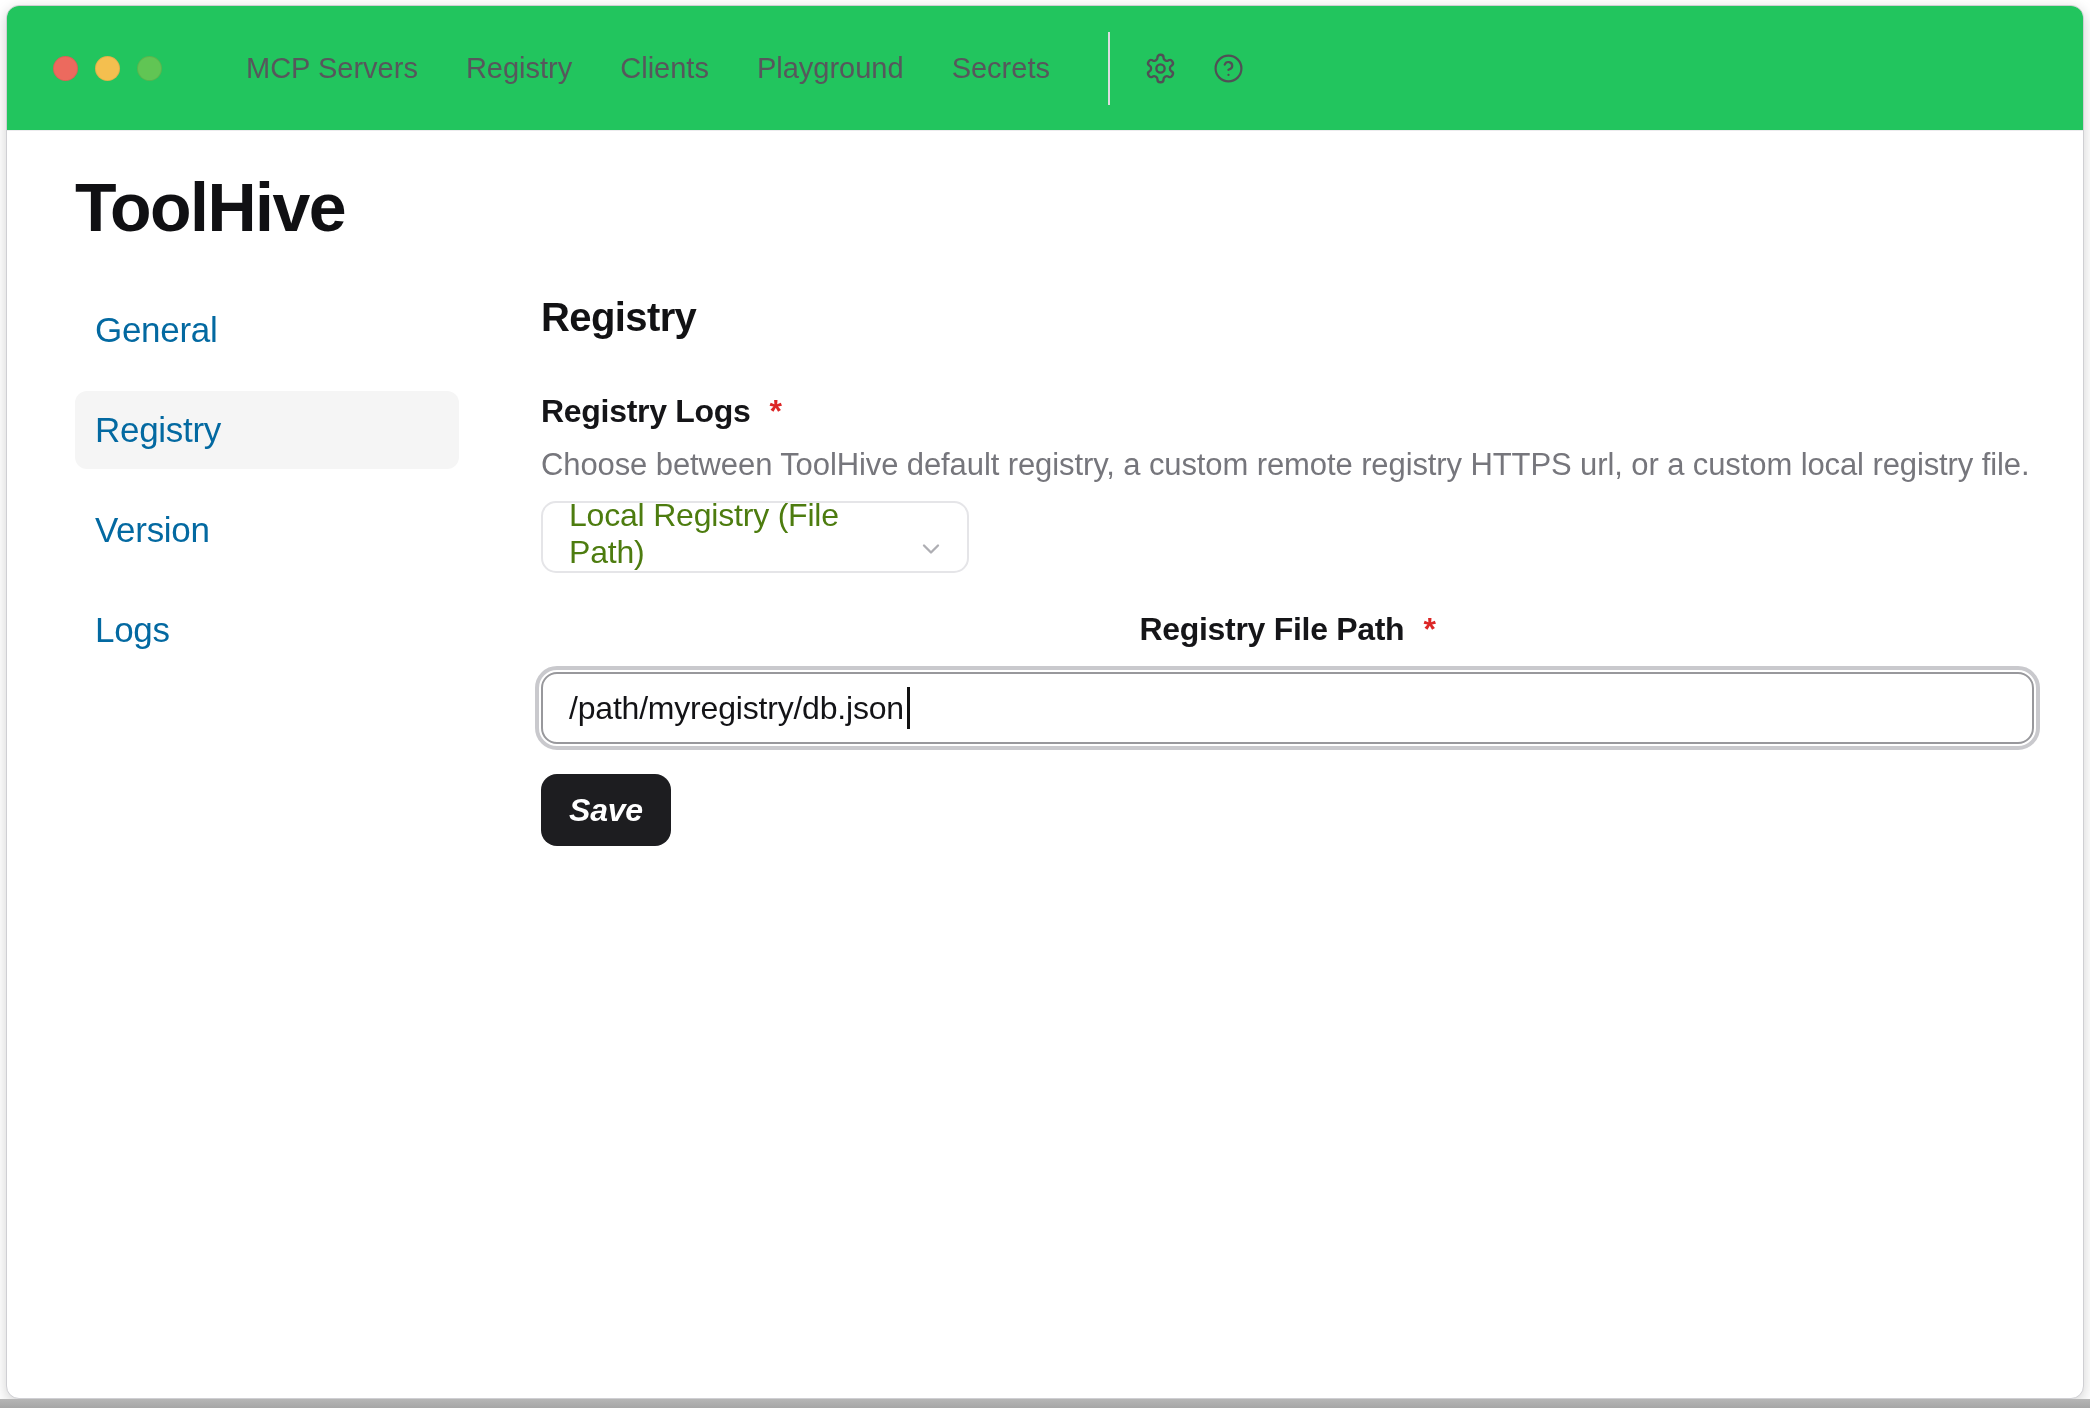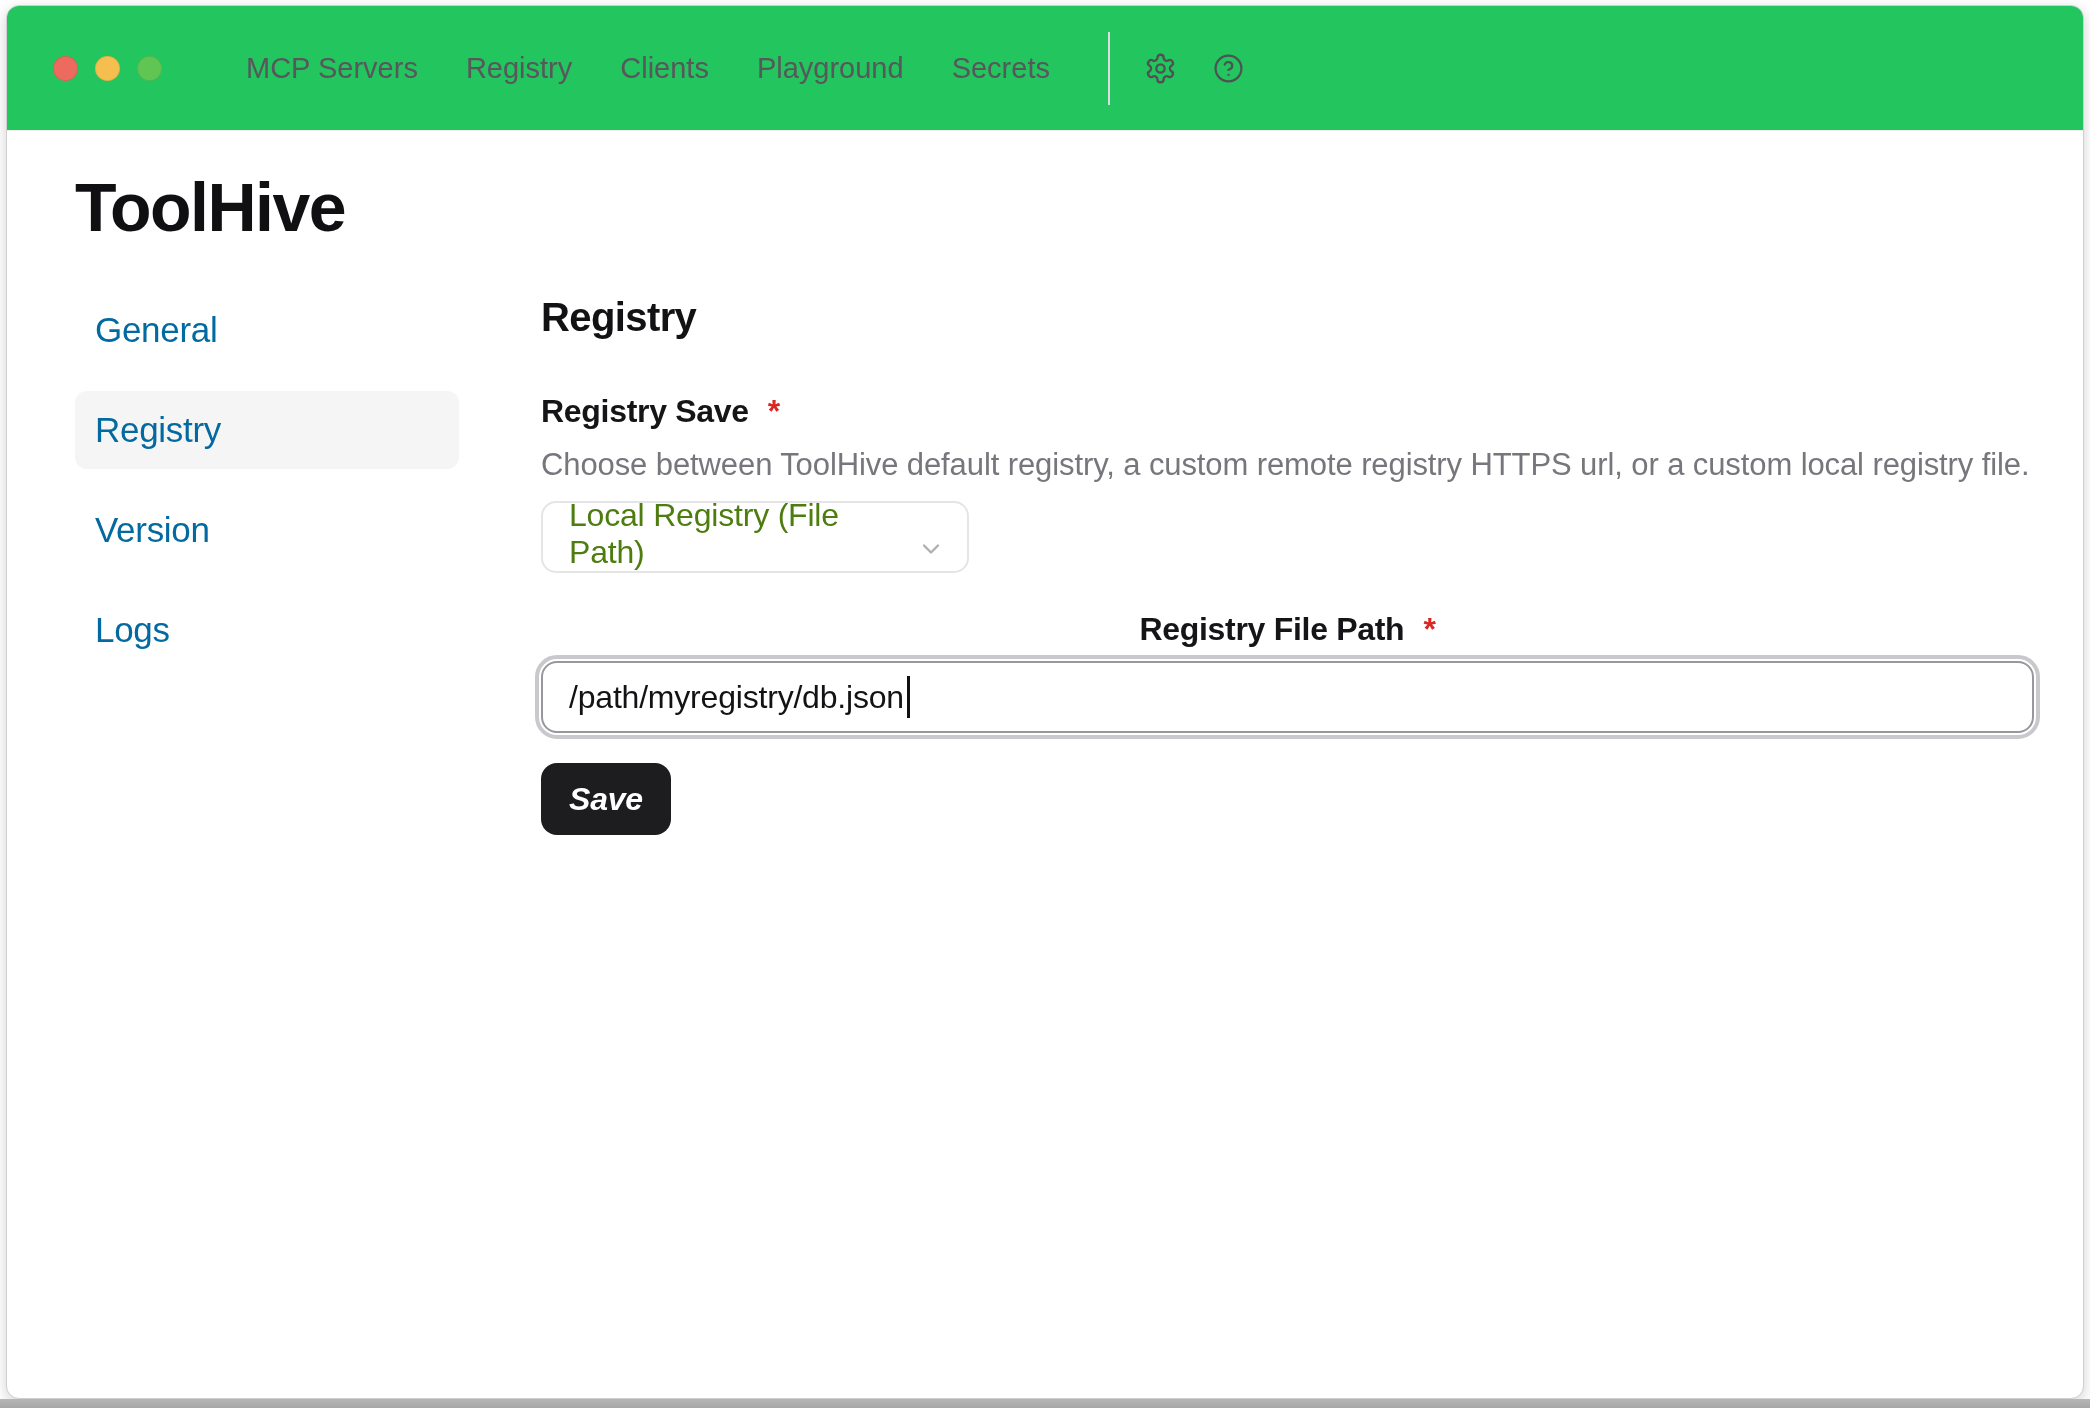--- a/index.html
+++ b/index.html
@@ -90,21 +90,21 @@
     border: 2px solid #e5e5e8; border-radius: 15px;
     background: #fff;
     display: flex; align-items: flex-end; justify-content: space-between;
     padding: 0 22px 0 26px;
     font-size: 32px; color: #4d7c0f; letter-spacing: -0.2px;
     cursor: default;
   }
   .select-box svg { flex: none; }
   .field-2 { margin-top: 36px; text-align: center; }
   .text-input {
-    margin-top: 12px;
+    margin-top: 23px;
     width: 100%; height: 72px; box-sizing: border-box;
     border: 2px solid #98989c; border-radius: 16px;
     outline: 4px solid #c9c9cd; outline-offset: 2px;
     background: #fff;
     display: flex; align-items: center;
     padding: 0 26px;
     font-size: 32px; color: #131316; letter-spacing: -0.2px;
   }
   .caret {
     display: inline-block; width: 3px; height: 42px;
@@ -169,21 +169,21 @@
         <div class="side-item">Version</div>
         <div class="side-item">Logs</div>
       </div>
 
       <div class="content-col">
         <h2 class="section-heading">Registry</h2>
 
         
         <div class="field">
           <div class="field-label">
-            <span>Registry Save</span><span class="req">*</span>
+            <span>Registry Logs</span><span class="req">*</span>
           </div>
           <div class="field-desc">Choose between ToolHive default registry, a custom remote registry HTTPS url, or a custom local registry file.</div>
           <div class="select-box">
             <span>Local Registry (File Path)</span>
             <span>
               <svg width="28" height="28" viewBox="0 0 24 24" fill="none" stroke="#aeaeb3" stroke-width="2" stroke-linecap="round" stroke-linejoin="round">
                 <path d="m6 9 6 6 6-6"></path>
               </svg>
             </span>
           </div>

